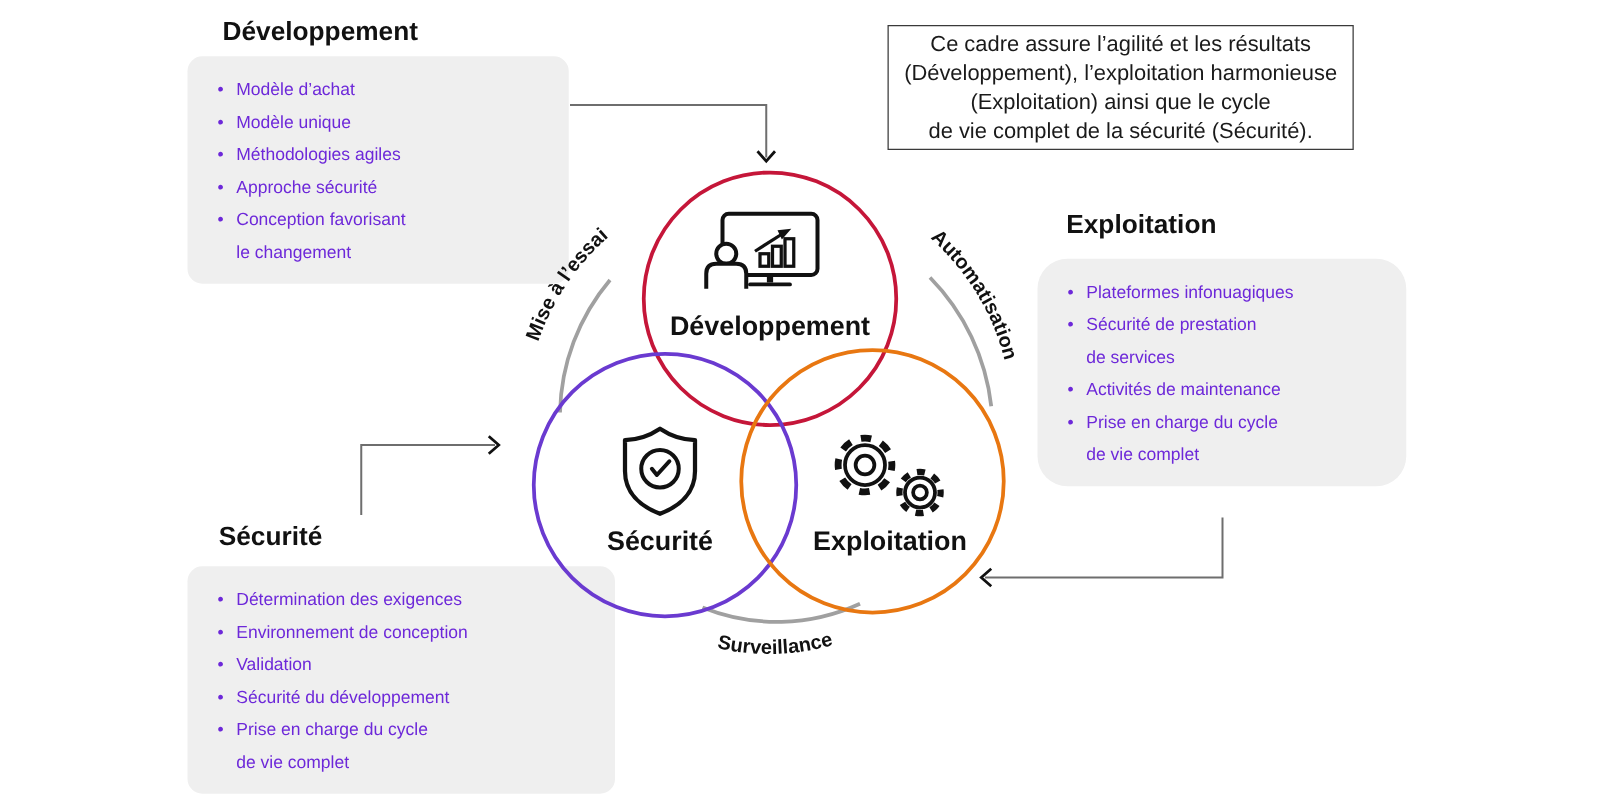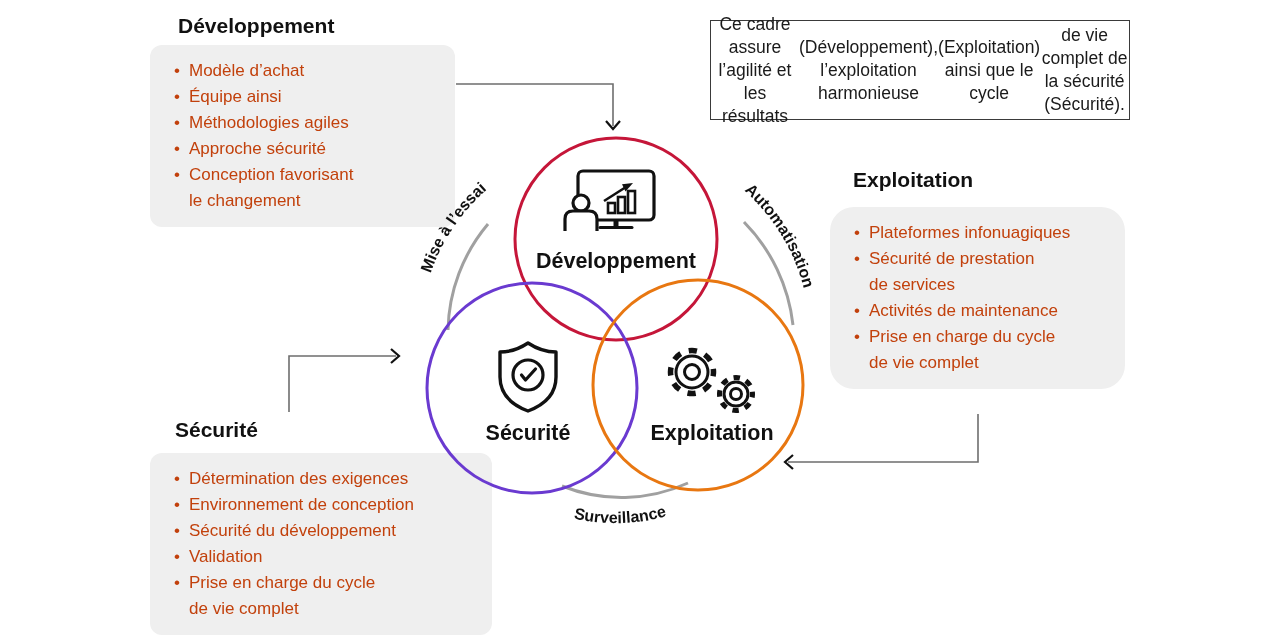--- a/index.html
+++ b/index.html
@@ -9,45 +9,45 @@
   }
   .heading{
     position:absolute;font-size:21px;font-weight:bold;color:#111;white-space:nowrap;
   }
   .panel{
     position:absolute;background:#efefef;border-radius:12px;
     padding:13px 20px 13px 24px;box-sizing:border-box;
   }
   .panel ul{list-style:none;margin:0;padding:0;}
   .panel li{
-    position:relative;padding-left:15px;font-size:17px;line-height:26px;
-    white-space:pre-line;color:#c2410c;
+    position:relative;padding-left:15px;font-size:14px;line-height:26px;
+    white-space:pre-line;color:#6d28d9;
   }
   .panel li::before{content:"\2022";position:absolute;left:0;top:0;}
   .summary-box{
-    position:absolute;left:710px;top:20px;width:420px;height:100px;
+    position:absolute;left:710px;top:20px;width:373px;height:100px;
     border:1.5px solid #3a3a3a;box-sizing:border-box;
-    display:flex;justify-content:center;align-items:center;
+    display:flex;flex-direction:column;justify-content:center;align-items:center;
     text-align:center;font-size:17.5px;line-height:23px;color:#1a1a1a;
   }
   svg.venn{position:absolute;left:0;top:0;}
   svg.venn text{font-family:"Liberation Sans",sans-serif;}
   .venn-label{font-size:21.5px;font-weight:bold;fill:#111;}
   .edge-label{font-size:16px;font-weight:bold;fill:#111;}
 </style>
 </head>
 <body>
 
 <div class="canvas">
 
   <div class="heading" style="left:178px;top:14px;">Développement</div>
   <div class="panel" style="left:150px;top:45px;width:305px;">
     <ul>
       <li>Modèle d’achat</li>
-      <li>Équipe ainsi</li>
+      <li>Modèle unique</li>
       <li>Méthodologies agiles</li>
       <li>Approche sécurité</li>
       <li>Conception favorisant
 le changement</li>
     </ul>
   </div>
 
   <div class="summary-box">
     <div>Ce cadre assure l’agilité et les résultats</div>
     <div>(Développement), l’exploitation harmonieuse</div>
@@ -65,22 +65,22 @@
       <li>Prise en charge du cycle
 de vie complet</li>
     </ul>
   </div>
 
   <div class="heading" style="left:175px;top:418px;">Sécurité</div>
   <div class="panel" style="left:150px;top:453px;width:342px;">
     <ul>
       <li>Détermination des exigences</li>
       <li>Environnement de conception</li>
+      <li>Validation</li>
       <li>Sécurité du développement</li>
-      <li>Validation</li>
       <li>Prise en charge du cycle
 de vie complet</li>
     </ul>
   </div>
 
   <svg class="venn" width="1280" height="642" viewBox="0 0 1280 642">
     <defs>
       <path id="arcTestText" d="M 425 293 A 195 195 0 0 1 503 177"></path>
       <path id="arcAutoText" d="M 727 177 A 195 195 0 0 1 808 310"></path>
       <path id="arcSurvText" d="M 561 515 A 186 186 0 0 0 679 512"></path>

